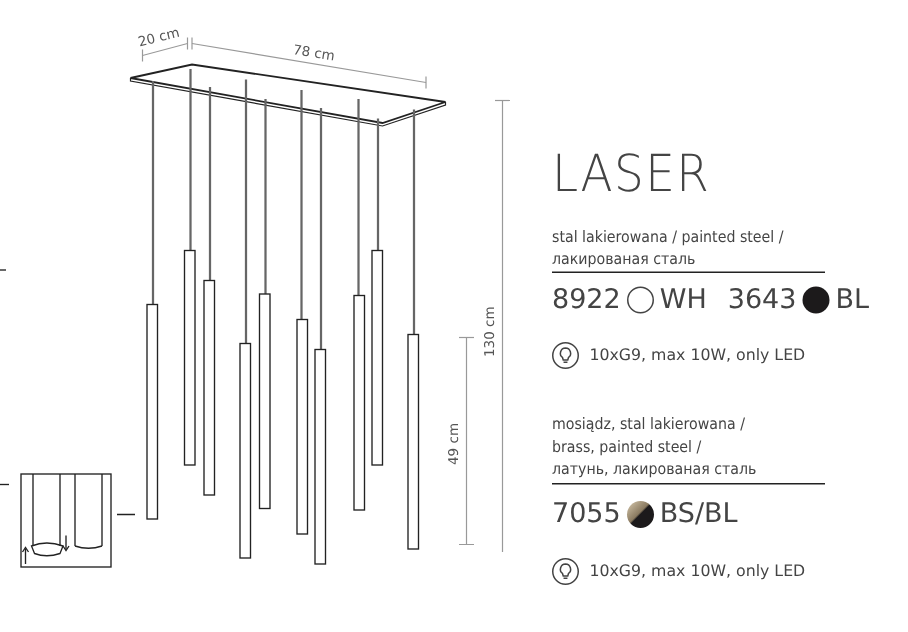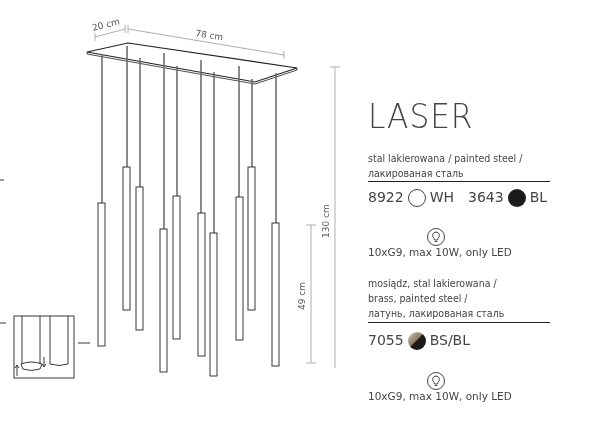--- a/index.html
+++ b/index.html
@@ -1,27 +1,27 @@
 <!DOCTYPE html>
 <html><head>
   <meta charset="utf-8">
   <style>
     html, body { margin:0; padding:0; background:#ffffff; }
     body { width:605px; height:421px; position:relative; overflow:hidden; font-family:"Liberation Sans", sans-serif; color:#333; }
     #drawing { position:absolute; left:0; top:0; width:605px; height:421px; }
     .title { position:absolute; left:368px; top:96px; font-size:34px; font-weight:300; color:#444; letter-spacing:1px; font-family:"DejaVu Sans", sans-serif; font-weight:200; transform:scaleX(0.92); transform-origin:left; }
     .mat { position:absolute; left:368px; font-size:10.5px; line-height:15px; color:#444; font-family:"DejaVu Sans", sans-serif; transform:scaleX(0.9); transform-origin:left; white-space:nowrap; }
     .rule { position:absolute; left:368px; width:182px; height:1px; background:#222; }
-    .codes { position:absolute; left:368px; font-size:14px; color:#444; display:flex; align-items:flex-start; font-family:"DejaVu Sans", sans-serif; }
+    .codes { position:absolute; left:368px; font-size:18px; color:#444; display:flex; align-items:center; font-family:"DejaVu Sans", sans-serif; }
     .codes span { display:inline-block; }
     .dot { width:18px; height:18px; border-radius:50%; display:inline-block; margin:0 4px; box-sizing:border-box; }
     .dot.wh { border:1.2px solid #444; background:#fff; }
     .dot.bl { background:#1c1a1b; }
     .dot.bsbl { background:linear-gradient(135deg,#d9cbb0 0%,#8a7a60 45%,#1c1a1b 50%,#1c1a1b 100%); }
-    .spec { position:absolute; left:368px; display:flex; align-items:center; font-size:10.5px; color:#444; font-family:"DejaVu Sans", sans-serif;flex-direction:column; }
+    .spec { position:absolute; left:368px; display:flex; align-items:center; font-size:10.5px; color:#444; font-family:"DejaVu Sans", sans-serif; }
     .bulb { width:18px; height:18px; border:1.2px solid #444; border-radius:50%; box-sizing:border-box; display:inline-flex; align-items:center; justify-content:center; margin-right:7px; }
     .dimtxt { font-size:9px; fill:#555; font-family:"DejaVu Sans", sans-serif; }
   </style>
 </head>
 <body>
 
 <svg id="drawing" viewBox="0 0 605 421" xmlns="http://www.w3.org/2000/svg">
 
   <g stroke="#222" fill="none" stroke-width="1.2">
     <polygon points="87,52 128,43 297,68 255,82"></polygon>

